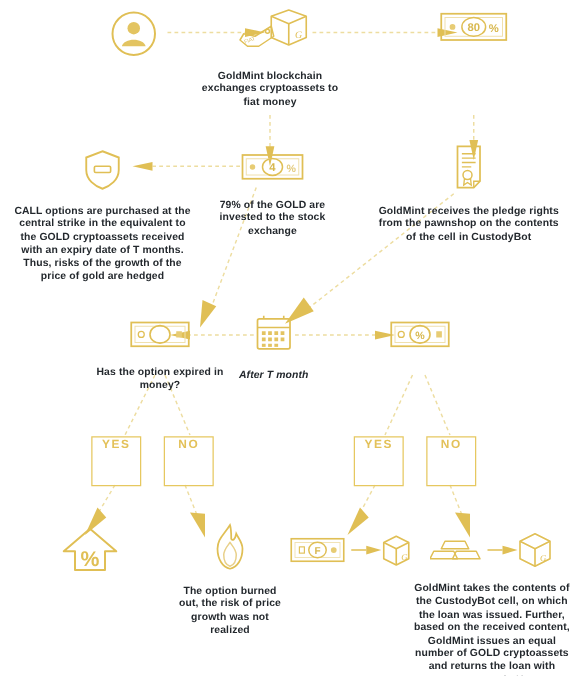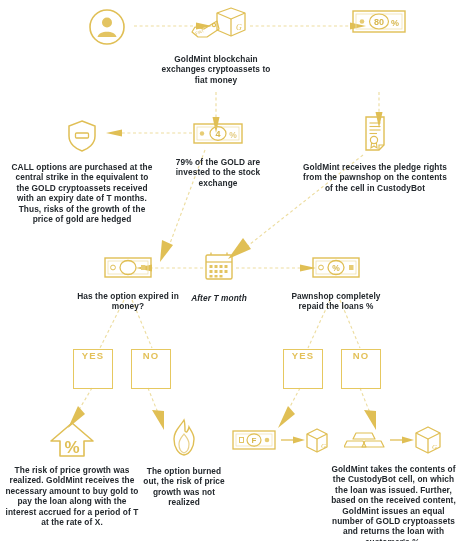--- a/index.html
+++ b/index.html
@@ -209,21 +209,20 @@
     <span class="ico">
       <svg width="52" height="28" viewBox="0 0 52 28">
         <rect x="3" y="5" width="46" height="19" fill="none" stroke="#e0bf55" stroke-width="1.4"></rect>
         <rect x="6" y="8" width="40" height="13" fill="none" stroke="#f0e0ad" stroke-width=".8"></rect>
         <ellipse cx="26" cy="14.5" rx="8" ry="7" fill="none" stroke="#e0bf55" stroke-width="1.3"></ellipse>
         <text x="26" y="18" text-anchor="middle" font-family="Liberation Sans, sans-serif" font-size="8.5" font-weight="bold" fill="#d8b84f">%</text>
         <circle cx="11" cy="14.5" r="2.4" fill="none" stroke="#e0bf55" stroke-width="1"></circle>
         <rect x="39" y="12" width="4.5" height="5" fill="#e7cc74"></rect>
       </svg>
     </span>
-    <div class="cap" style="margin-top:6px;width:116px;">Pawnshop completely repaid the loans %</div>
   </div>
 
   <div class="ybox" style="left:73px;top:349px;">
     <span>YES</span>
   </div>
   <div class="ybox" style="left:131px;top:349px;">
     <span>NO</span>
   </div>
   <div class="ybox" style="left:283px;top:349px;">
     <span>YES</span>
@@ -232,21 +231,20 @@
     <span>NO</span>
   </div>
 
   <div class="node" style="left:2px;top:420px;width:140px;">
     <span class="ico">
       <svg width="48" height="38" viewBox="0 0 48 38">
         <path d="M24 3 L45 21 L36 21 L36 36 L12 36 L12 21 L3 21 Z" fill="none" stroke="#e0bf55" stroke-width="1.6" stroke-linejoin="round"></path>
         <text x="24" y="33" text-anchor="middle" font-family="Liberation Sans, sans-serif" font-size="17" font-weight="bold" fill="#e0bf55">%</text>
       </svg>
     </span>
-    <div class="cap" style="margin-top:3px;width:140px;">The risk of price growth was realized. GoldMint receives the necessary amount to buy gold to pay the loan along with the interest accrued for a period of T at the rate of X.</div>
   </div>
 
   <div class="node" style="left:140px;top:418px;width:88px;">
     <span class="ico">
       <svg width="36" height="40" viewBox="0 0 36 40">
         <path d="M18 2 C13 10 8 13 8 21 C8 29 12 36 18 37 C24 36 28 29 28 21 C28 16 25 13 23 9 C22 14 20 15 19 13 C19 9 19 5 18 2 Z" fill="none" stroke="#e0bf55" stroke-width="1.4"></path>
         <path d="M18 16 C15 20 13 22 13 26 C13 31 15 34 18 35 C21 34 23 31 23 26 C23 22 21 20 18 16 Z" fill="none" stroke="#e8d08a" stroke-width="1.2"></path>
       </svg>
     </span>
     <div class="cap" style="margin-top:4px;width:88px;">The option burned out, the risk of price growth was not realized</div>

